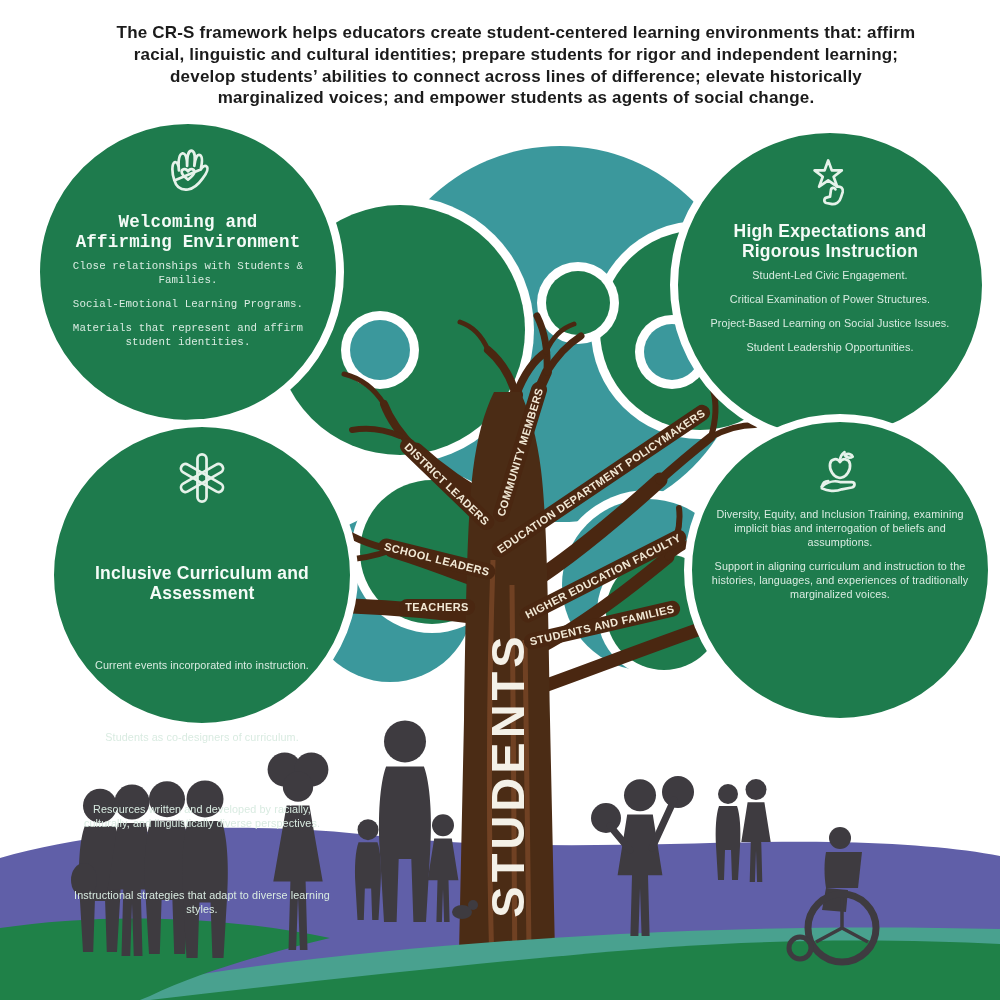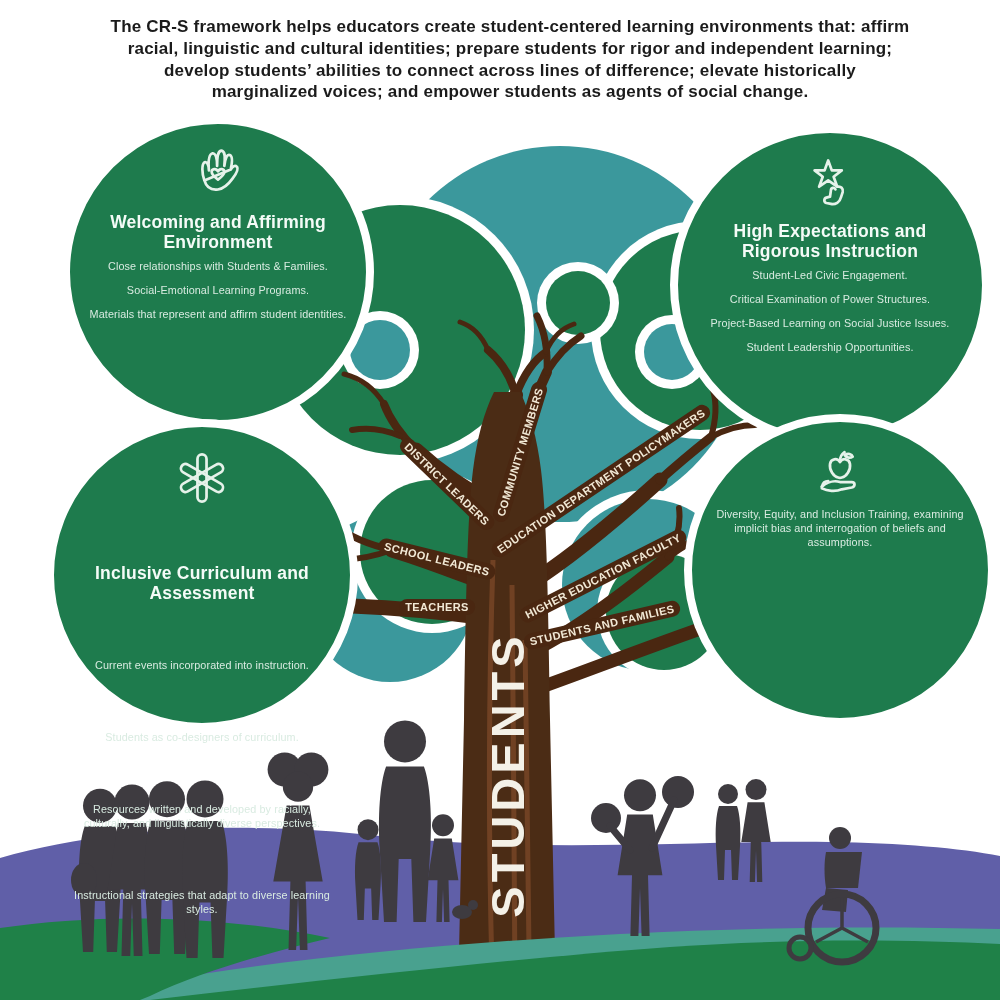--- a/index.html
+++ b/index.html
@@ -3,21 +3,21 @@
 <meta charset="utf-8">
 <style>
   html,body{margin:0;padding:0;background:#fff;}
   .canvas{
     position:relative;width:1000px;height:1000px;overflow:hidden;background:#ffffff;
     font-family:"Liberation Sans", sans-serif;
   }
   .header{
     position:absolute;top:6px;left:50%;transform:translateX(-50%);
     width:800px;text-align:center;font-size:17px;font-weight:700;
-    line-height:1.28;color:#1b1b1b;letter-spacing:0.2px;margin:10px;z-index:1;
+    line-height:1.28;color:#1b1b1b;letter-spacing:0.2px;margin:16px;z-index:1;
   }
   
   .cc{position:absolute;border-radius:50%;box-shadow:0 0 0 9px #ffffff;z-index:2;}
   .cc.teal{background:#3b989c;}
   .cc.green{background:#1e7b4d;}
   
   .layer{position:absolute;left:0;top:0;width:1000px;height:1000px;pointer-events:none;}
   .tree-layer{z-index:3;}
   .ground-layer{z-index:5;}
   
@@ -171,21 +171,21 @@
 
       <circle cx="840" cy="838" r="11"></circle>
       <path d="M826,852 C824,862 824,876 826,888 L858,888 L862,852 Z"></path>
       <path d="M826,888 L822,910 L846,912 L848,890 Z"></path>
       <circle cx="842" cy="928" r="34" fill="none" stroke="#3e3b40" stroke-width="7"></circle>
       <path d="M842,928 L842,898 M842,928 L868,942 M842,928 L816,942" stroke="#3e3b40" stroke-width="3.5" fill="none"></path>
       <circle cx="800" cy="948" r="11" fill="none" stroke="#3e3b40" stroke-width="5"></circle>
     </g>
   </svg>
 
-  <section class="bubble" style="left:62px;top:116px;width:312px;height:312px;">
+  <section class="bubble" style="left:32px;top:116px;width:312px;height:312px;font-family:Liberation Mono, monospace;">
     <svg class="icon" viewBox="0 0 64 64" width="62" height="58">
       <g stroke="#e6f2ea" stroke-width="3" fill="none" stroke-linecap="round" stroke-linejoin="round">
         <path d="M17,38 C14,30 14,20 17,18 C20,17 22,21 22,27 M22,27 C21,16 22,9 26,8 C30,8 31,14 31,22 M31,22 C31,11 32,5 36,5 C40,6 40,12 39,22 M39,22 C40,13 42,9 45,10 C48,11 48,17 46,26 M46,26 C48,22 51,21 53,23 C55,26 52,31 48,36 C43,43 38,47 32,48 C24,49 19,45 17,38 Z"></path>
         <path d="M32,28 C30,24 25,25 25,28.5 C25,32 32,37 32,37 C32,37 39,32 39,28.5 C39,25 34,24 32,28 Z"></path>
       </g>
     </svg>
     <h2>Welcoming and Affirming Environment</h2>
     <p>Close relationships with Students &amp; Families.</p>
     <p>Social-Emotional Learning Programs.</p>
     <p>Materials that represent and affirm student identities.</p>
@@ -224,15 +224,16 @@
     <svg class="icon" viewBox="0 0 64 64" width="62" height="58">
       <g stroke="#e6f2ea" stroke-width="3" fill="none" stroke-linecap="round" stroke-linejoin="round">
         <path d="M32,20 C29,15 22,16 21,22 C20,29 25,36 30,37 C31,37.4 33,37.4 34,37 C39,36 44,29 43,22 C42,16 35,15 32,20 Z"></path>
         <path d="M32,19 C32,14 34,11 37,9"></path>
         <path d="M37,12 C41,10 45,11 46,14 C43,16 39,15 37,12 Z"></path>
         <path d="M12,47 C18,42 26,40 32,42 L45,42 C49,42 49,47 45,48 L34,50 C27,53 18,52 12,49 Z"></path>
         <path d="M12,47 C13,43 16,41 19,41"></path>
       </g>
     </svg>
     <p>Diversity, Equity, and Inclusion Training, examining implicit bias and interrogation of beliefs and assumptions.</p>
+    <p>Support in aligning curriculum and instruction to the histories, languages, and experiences of traditionally marginalized voices.</p>
   </section>
 
 </div>
 
 </body></html>

